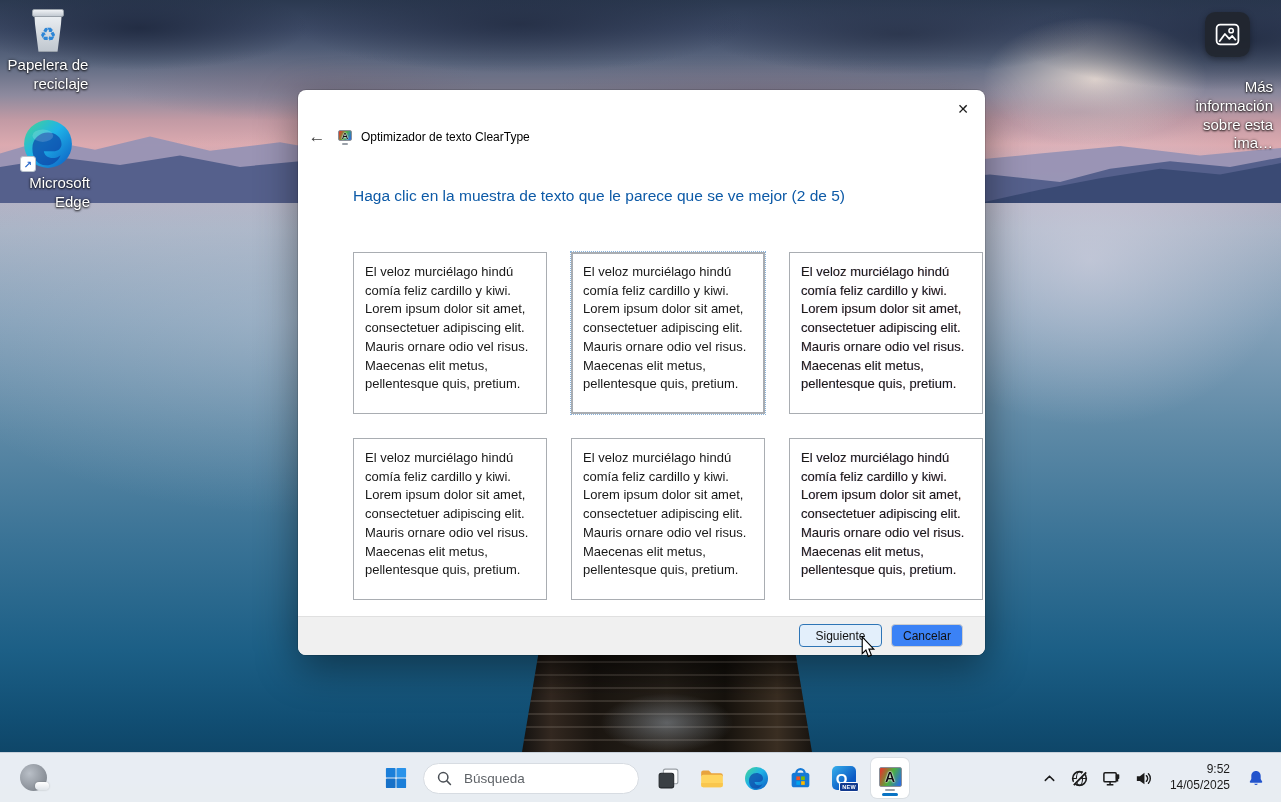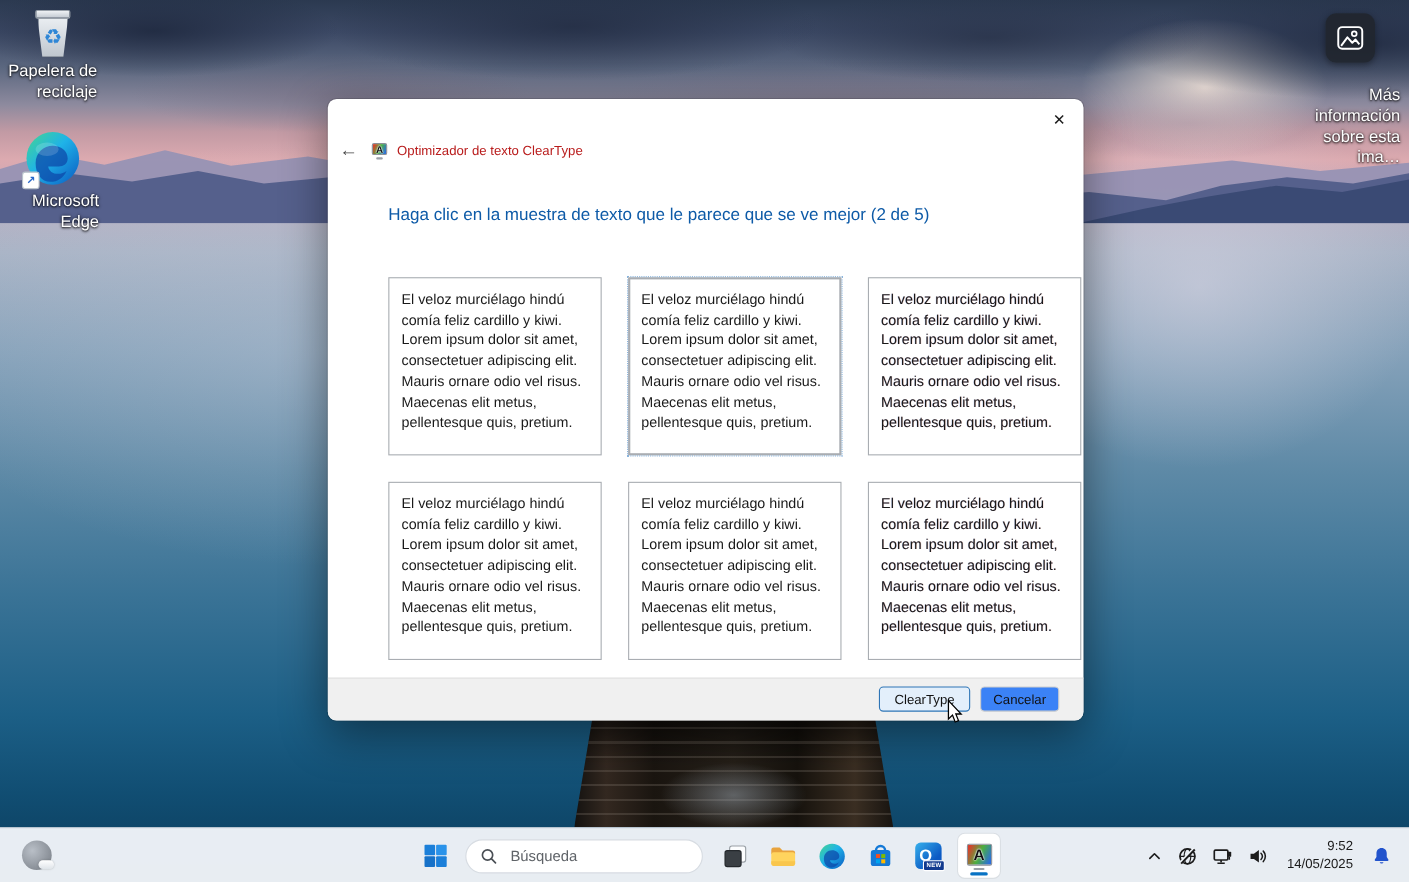--- a/index.html
+++ b/index.html
@@ -54,21 +54,21 @@
   .spotlight{ position:absolute; left:1181px; top:12px; width:92px; display:flex; flex-direction:column; align-items:center; gap:21px; }
   .spotlight-btn{ width:45px; height:45px; border-radius:10px; background:rgba(32,36,44,0.88);
     display:flex; align-items:center; justify-content:center; box-shadow:0 2px 6px rgba(0,0,0,0.35); }
   
   .dialog{ position:absolute; left:298px; top:90px; width:687px; height:565px; background:#fff;
     border-radius:8px; box-shadow:0 12px 42px rgba(0,0,0,0.45), 0 0 0 1px rgba(0,0,0,0.12); overflow:hidden; }
   .dlg-close{ position:absolute; top:6px; right:8px; width:28px; height:26px; display:flex; align-items:center;
     justify-content:center; font-size:14px; color:#1b1b1b; cursor:default; }
   .dlg-header{ position:absolute; top:36px; left:7px; height:22px; display:flex; align-items:center; gap:8px; }
   .dlg-back{ width:24px; text-align:center; font-size:17px; color:#444; }
-  .dlg-title{ font-size:12px; color:#b91c1c; }
+  .dlg-title{ font-size:12px; color:#000000; }
   .dlg-heading{ position:absolute; left:55px; top:97px; font-size:15.5px; }
   .samples{ position:absolute; left:55px; top:162px; display:grid;
     grid-template-columns:repeat(3,194px); grid-template-rows:162px 162px; column-gap:7px; row-gap:9px;gap:24px; }
   .sample-box{ box-sizing:border-box; border:1px solid #a9adb2; background:#fff;
     padding:10px 6px 0 11px; font-size:13px; line-height:1.44; color:#191919; cursor:default; }
   .sample-box.selected{ border-width:2px; padding:9px 5px 0 10px; outline:1px dotted #8ab4dc; }
   .sample-box.fringe{ text-shadow:0.4px 0 0 rgba(190,40,20,0.22), -0.4px 0 0 rgba(20,70,200,0.22); }
   .dlg-footer{ position:absolute; left:0; right:0; bottom:0; height:38px; background:#f0f0f0; border-top:1px solid #e0e0e0; }
   .btn{ position:absolute; top:7px; height:23px; box-sizing:border-box; display:flex; align-items:center;
     justify-content:center; font-size:12px; color:#111; border-radius:4px; cursor:default; }
@@ -222,21 +222,21 @@
       <div class="sample-box preline fringe">El veloz murciélago hindú
 comía feliz cardillo y kiwi.
 Lorem ipsum dolor sit amet,
 consectetuer adipiscing elit.
 Mauris ornare odio vel risus.
 Maecenas elit metus,
 pellentesque quis, pretium.</div>
     </div>
 
     <div class="dlg-footer">
-      <div class="btn btn-next">ClearType</div>
+      <div class="btn btn-next">Siguiente</div>
       <div class="btn btn-cancel">Cancelar</div>
     </div>
   </div>
 
   <div class="cursor">
     <svg width="16" height="22" viewBox="0 0 12 19">
       <path d="M1,0.8 L1,15.2 L4.2,12.2 L6.3,17.6 L8.9,16.5 L6.8,11.3 L11,11.3 Z" fill="#fff" stroke="#000" stroke-width="1"></path>
     </svg>
   </div>
 

